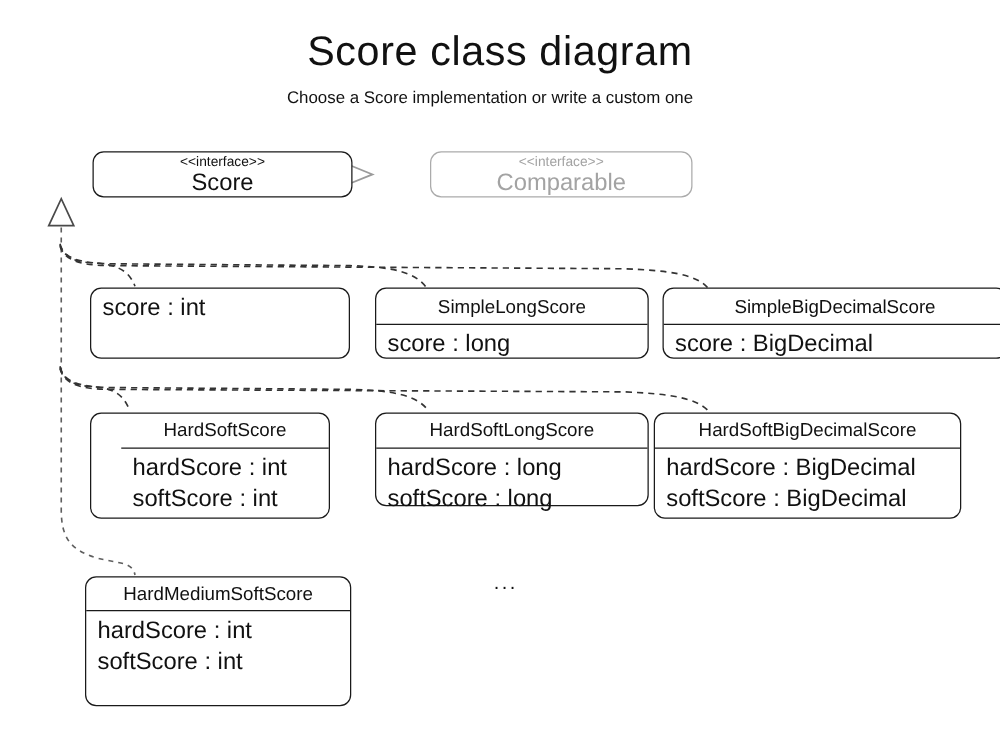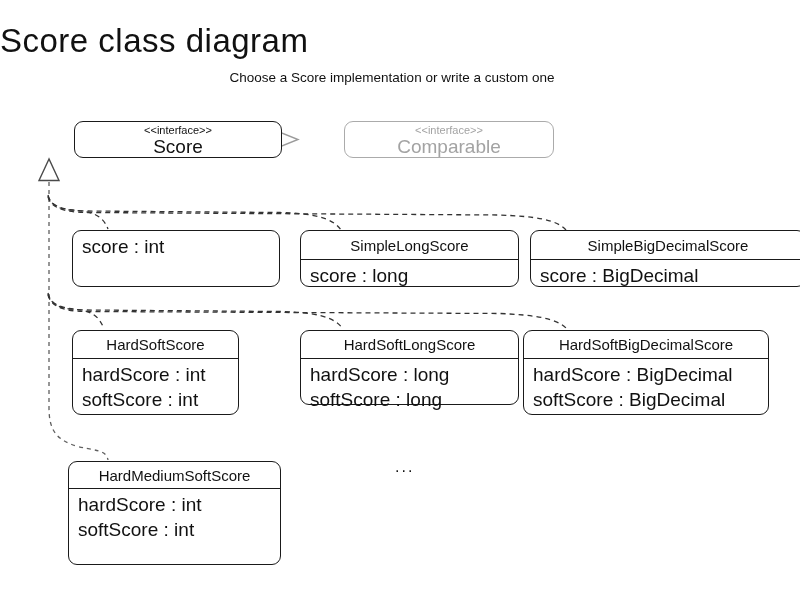--- a/index.html
+++ b/index.html
@@ -1,21 +1,21 @@
 <!DOCTYPE html>
 <html><head>
 <meta charset="utf-8">
 <style>
   html,body{margin:0;padding:0;background:#fff;}
   #canvas{
     position:relative;width:800px;height:600px;background:#ffffff;overflow:hidden;
     font-family:"Liberation Sans", sans-serif;color:#111;
   }
   #page-title{
-    position:absolute;left:0;top:22px;width:800px;text-align:left;
+    position:absolute;left:0;top:22px;width:800px;text-align:center;
     font-size:33px;letter-spacing:.5px;color:#111;
   }
   #page-subtitle{
     position:absolute;left:0;top:70px;width:784px;text-align:center;
     font-size:13.5px;color:#111;
   }
   svg.lines{position:absolute;left:0;top:0;width:800px;height:600px;}
   .iface{
     position:absolute;box-sizing:border-box;border:1.5px solid #1a1a1a;border-radius:9px;
     background:#fff;text-align:center;padding-top:2px;margin-left:44px;
@@ -87,21 +87,21 @@
     </div>
   </div>
 
   <div class="cls" style="left:530px;top:230px;width:276px;height:57px;">
     <div class="cname h29">SimpleBigDecimalScore</div>
     <div class="attrs">
       <div class="attr">score : BigDecimal</div>
     </div>
   </div>
 
-  <div class="cls" style="left:72px;top:330px;width:167px;height:85px;">
+  <div class="cls" style="left:72px;top:330px;width:192px;height:85px;padding-left:24px;">
     <div class="cname h28">HardSoftScore</div>
     <div class="attrs">
       <div class="attr">hardScore : int</div>
       <div class="attr">softScore : int</div>
     </div>
   </div>
 
   <div class="cls" style="left:300px;top:330px;width:219px;height:75px;">
     <div class="cname h28">HardSoftLongScore</div>
     <div class="attrs">

